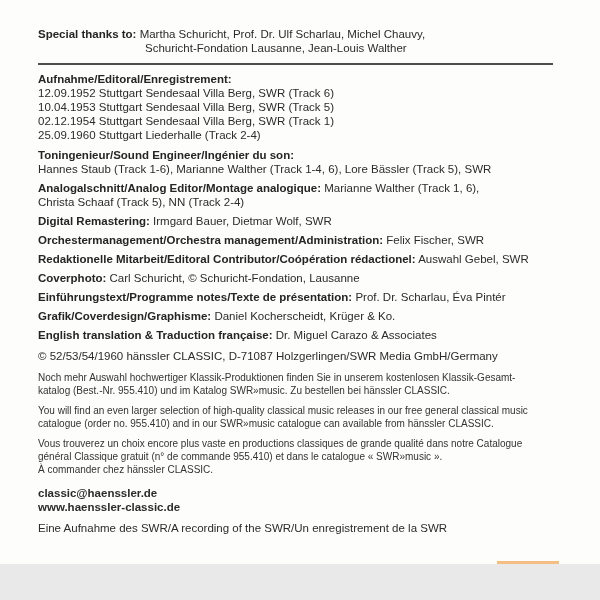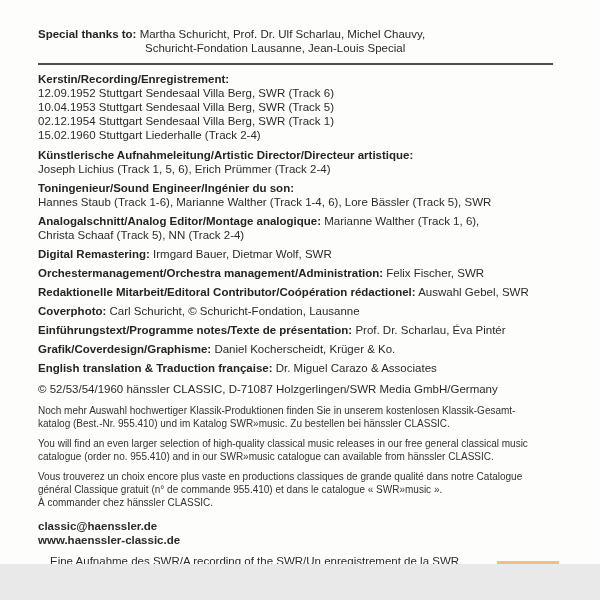--- a/index.html
+++ b/index.html
@@ -32,21 +32,21 @@
   .recording-block{margin-bottom:6px;}
   .copyright{margin:7px 0 8px 0;}
   .smallnote{
     font-size:10px;
     line-height:13px;
     color:#333;
     margin:0 0 7px 0;
   }
   .smallnote .line{white-space:nowrap;}
   .contact{font-weight:bold;margin:10px 0 0 0;}
-  .footer-note{margin-top:7px;margin-left:12px;}
+  .footer-note{margin-top:7px;}
   .page-number{
     position:absolute;
     left:540px;top:577px;
     font-size:12px;color:#1d4ed8;
   }
   .artifact-orange{
     position:absolute;left:497px;bottom:0;
     width:62px;height:3px;
     background:#efa85c;opacity:.75;
   }
@@ -56,37 +56,33 @@
     background:#9a9aa0;opacity:.45;
   }
 </style>
 </head>
 <body>
 
 <div class="page">
 
   <div class="block">
     <div class="line"><span class="lbl">Special thanks to:</span> <span>Martha Schuricht, Prof. Dr. Ulf Scharlau, Michel Chauvy,</span></div>
-    <div class="line thanks-line2">Schuricht-Fondation Lausanne, Jean-Louis Special</div>
+    <div class="line thanks-line2">Schuricht-Fondation Lausanne, Jean-Louis Walther</div>
   </div>
 
   <hr class="rule">
 
   <div class="block recording-block">
-    <div class="line lbl">Kerstin/Recording/Enregistrement:</div>
+    <div class="line lbl">Aufnahme/Editoral/Enregistrement:</div>
     <div class="line">12.09.1952 Stuttgart Sendesaal Villa Berg, SWR (Track 6)</div>
     <div class="line">10.04.1953 Stuttgart Sendesaal Villa Berg, SWR (Track 5)</div>
     <div class="line">02.12.1954 Stuttgart Sendesaal Villa Berg, SWR (Track 1)</div>
-    <div class="line">15.02.1960 Stuttgart Liederhalle (Track 2-4)</div>
+    <div class="line">25.09.1960 Stuttgart Liederhalle (Track 2-4)</div>
   </div>
 
-  <div class="block">
-    <div class="line lbl">Künstlerische Aufnahmeleitung/Artistic Director/Directeur artistique:</div>
-    <div class="line">Joseph Lichius (Track 1, 5, 6), Erich Prümmer (Track 2-4)</div>
-  </div>
 
   <div class="block">
     <div class="line lbl">Toningenieur/Sound Engineer/Ingénier du son:</div>
     <div class="line">Hannes Staub (Track 1-6), Marianne Walther (Track 1-4, 6), Lore Bässler (Track 5), SWR</div>
   </div>
 
   <div class="block">
     <div class="line"><span class="lbl">Analogalschnitt/Analog Editor/Montage analogique:</span> <span>Marianne Walther (Track 1, 6),</span></div>
     <div class="line">Christa Schaaf (Track 5), NN (Track 2-4)</div>
   </div>

